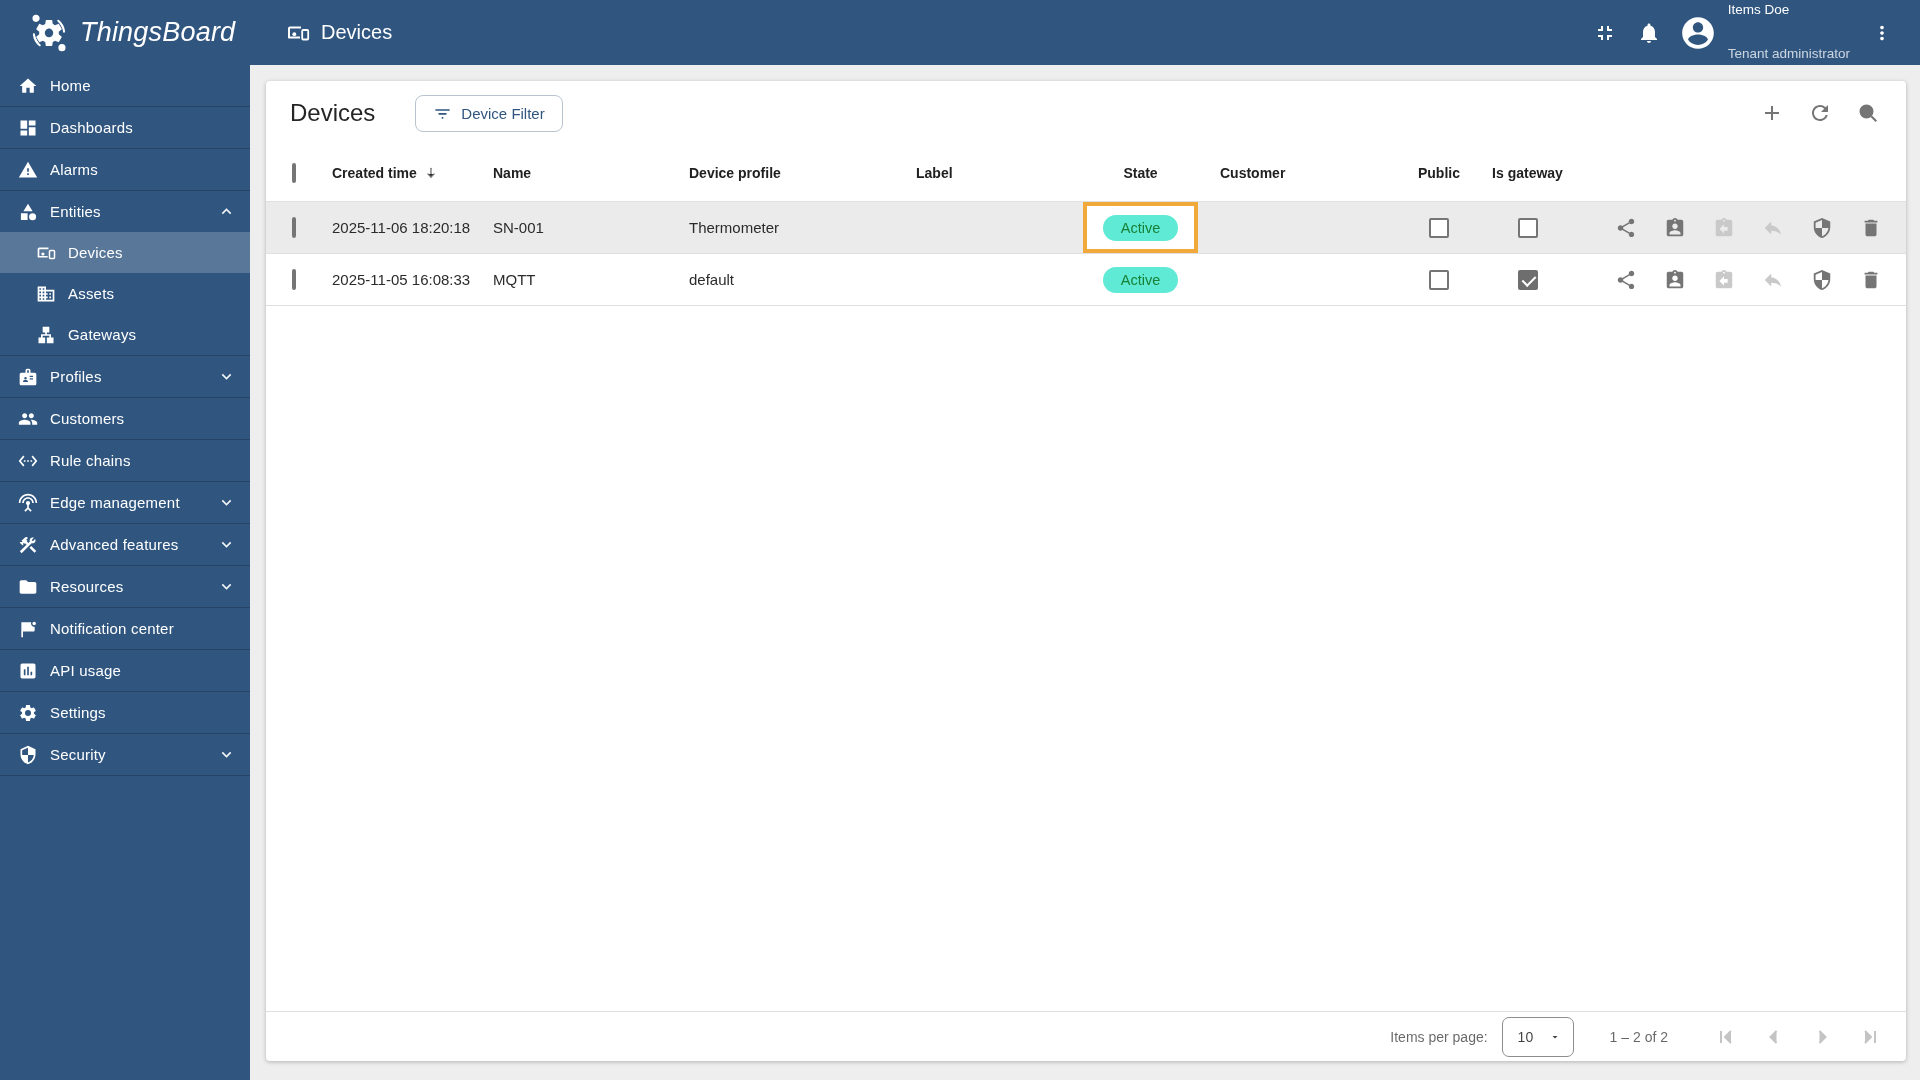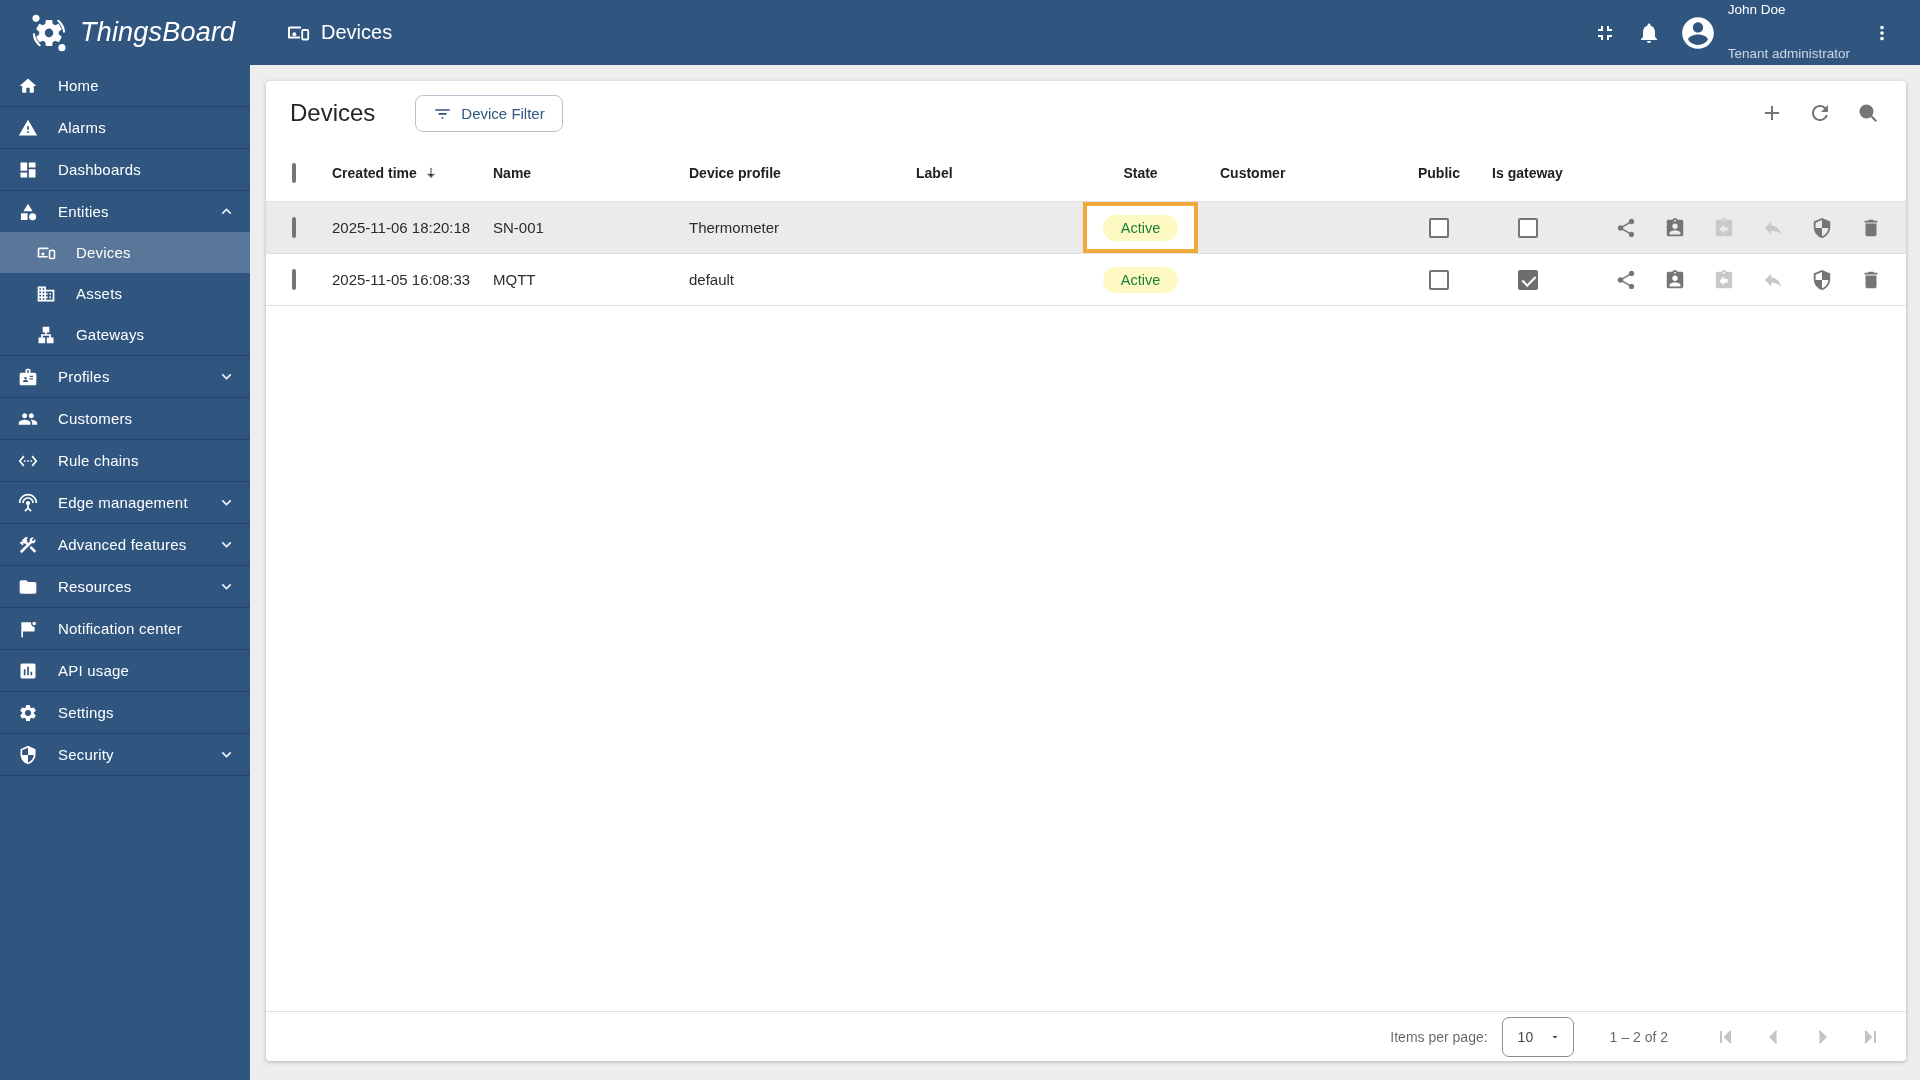--- a/index.html
+++ b/index.html
@@ -17,21 +17,21 @@
   .tb-iconbtn { width:44px; height:44px; display:flex; align-items:center; justify-content:center;
     border:none; background:transparent; color:#fff; cursor:pointer; border-radius:50%; }
   .user-chip { display:flex; align-items:center; gap:11px; margin:0 10px 0 8px; cursor:pointer; }
   .user-texts { display:flex; flex-direction:column; line-height:1.25; }
   .user-name { font-size:13.5px; color:#fff; }
   .user-role { font-size:13.5px; color:rgba(255,255,255,.75);margin-top:27px; }
 
   
   .sidebar { position:fixed; left:0; top:65px; width:250px; bottom:0; background:#305680; color:#fff; z-index:10; }
   .nav-group { border-bottom:1px solid rgba(0,0,0,.22); }
-  .nav-item { height:41px; display:flex; align-items:center; gap:20px; padding:0 14px 0 18px;
+  .nav-item { height:41px; display:flex; align-items:center; gap:12px; padding:0 14px 0 18px;
     font-size:15px; font-weight:500; cursor:pointer; letter-spacing:.2px; }
   .nav-item .ic { width:20px; height:20px; flex:none; }
   .nav-item .chev { width:19px; height:19px; margin-left:auto; opacity:.95; }
   .nav-sub .nav-item { padding-left:36px; }
   .nav-item.active { background:rgba(255,255,255,.2); }
 
   
   .content { position:fixed; left:250px; top:65px; right:0; bottom:0; background:#eeeeee;
     padding:16px 14px 19px 16px; }
   .card { width:100%; height:100%; background:#fff; border-radius:4px;
@@ -63,21 +63,21 @@
   .col-gateway { width:125px; flex:none; display:flex; justify-content:center; }
   .col-actions { flex:1; display:flex; align-items:center; justify-content:flex-end; gap:27px; }
   .sort-wrap { display:flex; align-items:center; gap:6px; }
 
   .cb { width:20px; height:20px; border:2px solid #757575; border-radius:2px; background:#fff;
     position:relative; cursor:pointer; flex:none; }
   .cb.checked { background:#6e6e6e; border-color:#6e6e6e; }
   .cb.checked::after { content:""; position:absolute; left:5px; top:1px; width:6px; height:11px;
     border:solid #fff; border-width:0 2.5px 2.5px 0; transform:rotate(45deg); }
 
-  .badge { padding:5px 18px; border-radius:15px; background:#fef9c3; color:#198038;
+  .badge { padding:5px 18px; border-radius:15px; background:#5eead4; color:#198038;
     font-size:14.5px; position:relative; z-index:2; }
   .target-box { position:absolute; left:0; top:0; right:0; bottom:0; background:#fff;
     border:4px solid #f2a93b; z-index:1; }
 
   .act { width:22px; height:22px; border:none; background:transparent; padding:0;
     color:#757575; cursor:pointer; }
   .act.disabled { color:#c9c9c9; cursor:default; }
 
   .tfill { flex:1; }
 
@@ -135,21 +135,21 @@
           </svg>
       </span>
     </button>
     <div class="user-chip">
       <span>
         <svg width="38" height="38" viewBox="0 0 24 24" fill="#fff">
             <path d="M12 2C6.48 2 2 6.48 2 12s4.48 10 10 10 10-4.48 10-10S17.52 2 12 2zm0 3.2c1.8 0 3.25 1.45 3.25 3.25S13.8 11.7 12 11.7 8.75 10.25 8.75 8.45 10.2 5.2 12 5.2zm0 14.3c-2.6 0-4.9-1.3-6.25-3.3.03-2.07 4.17-3.2 6.25-3.2s6.22 1.13 6.25 3.2c-1.35 2-3.65 3.3-6.25 3.3z"></path>
           </svg>
       </span>
       <span class="user-texts">
-        <span class="user-name">John Doe</span>
+        <span class="user-name">Items Doe</span>
         <span class="user-role">Tenant administrator</span>
       </span>
     </div>
     <button class="tb-iconbtn">
       <span>
         <svg width="22" height="22" viewBox="0 0 24 24">
             <path d="M12 8c1.1 0 2-.9 2-2s-.9-2-2-2-2 .9-2 2 .9 2 2 2zm0 2c-1.1 0-2 .9-2 2s.9 2 2 2 2-.9 2-2-.9-2-2-2zm0 6c-1.1 0-2 .9-2 2s.9 2 2 2 2-.9 2-2-.9-2-2-2z"></path>
           </svg>
       </span>
     </button>
@@ -164,34 +164,34 @@
             <path d="M10 20v-6h4v6h5v-8h3L12 3 2 12h3v8z"></path>
           </svg>
         </span>
       <span>Home</span>
     </div>
   </div>
   <div class="nav-group">
     <div class="nav-item">
       <span class="ic">
           <svg viewBox="0 0 24 24" width="20" height="20">
+            <path d="M3 13h8V3H3v10zm0 8h8v-6H3v6zm10 0h8V11h-8v10zm0-18v6h8V3h-8z"></path>
+          </svg>
+        </span>
+      <span>Dashboards</span>
+    </div>
+  </div>
+  <div class="nav-group">
+    <div class="nav-item">
+      <span class="ic">
+          <svg viewBox="0 0 24 24" width="20" height="20">
             <path d="M1 21h22L12 2 1 21zm12-3h-2v-2h2v2zm0-4h-2v-4h2v4z"></path>
           </svg>
         </span>
       <span>Alarms</span>
-    </div>
-  </div>
-  <div class="nav-group">
-    <div class="nav-item">
-      <span class="ic">
-          <svg viewBox="0 0 24 24" width="20" height="20">
-            <path d="M3 13h8V3H3v10zm0 8h8v-6H3v6zm10 0h8V11h-8v10zm0-18v6h8V3h-8z"></path>
-          </svg>
-        </span>
-      <span>Dashboards</span>
     </div>
   </div>
   <div class="nav-group">
     <div class="nav-item">
       <span class="ic">
           <svg viewBox="0 0 24 24" width="20" height="20">
             <path d="M12 2 6.5 11h11L12 2zm5.5 11.5a4.25 4.25 0 1 0 0 8.5 4.25 4.25 0 0 0 0-8.5zM3.5 21.5h8v-8h-8v8z"></path>
           </svg>
         </span>
       <span>Entities</span>

